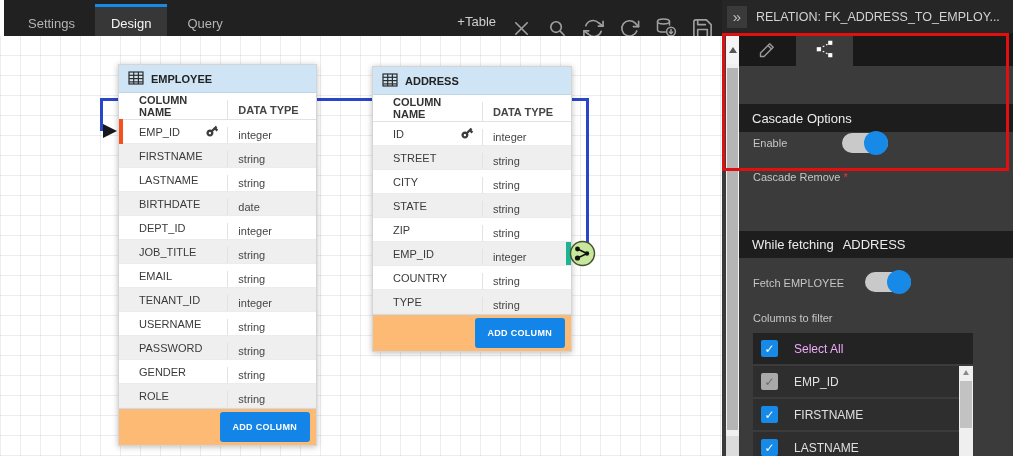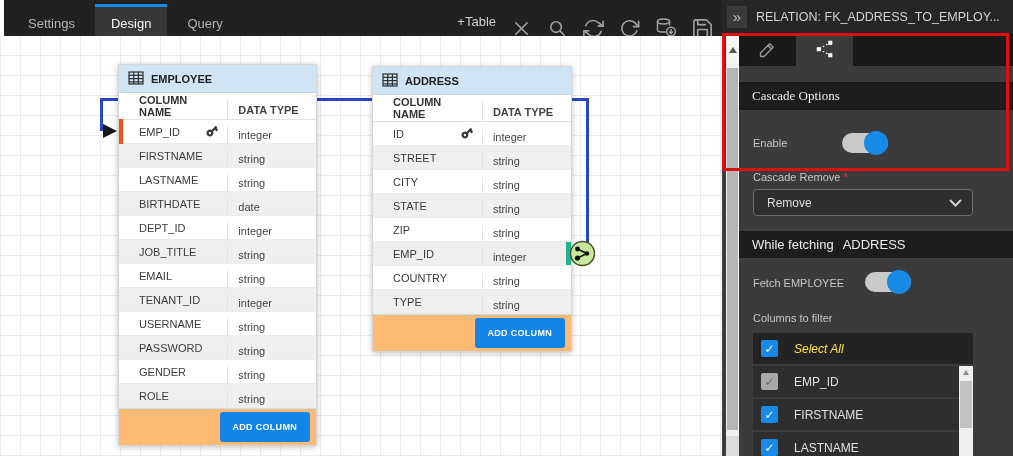--- a/index.html
+++ b/index.html
@@ -58,21 +58,21 @@
   .field-label { position:absolute; left:31px; font-size:11px; color:#c6c6c6; }
   .req { color:#e53935; margin-left:3px; }
   .toggle { position:absolute; width:46px; height:24px; }
   .toggle .track { position:absolute; left:0; top:2px; width:46px; height:20px; border-radius:10px; background:#c9c9c9; }
   .toggle .knob { position:absolute; right:0; top:0; width:24px; height:24px; border-radius:50%; background:#1789e6; }
   .select { position:absolute; left:31px; width:220px; height:27px; background:#2f2f2f; border:1px solid #6e6e6e; border-radius:4px; color:#ddd; font-size:12px; display:flex; align-items:center; padding:0 10px 0 13px; justify-content:space-between; cursor:pointer; }
   .filter-list { position:absolute; left:31px; width:220px; top:333px; bottom:0; }
   .fl-row { height:31px; display:flex; align-items:center; background:#2e2e2e; margin-top:2px; }
   .fl-row.selectall { background:#232323; margin-top:0; height:31px; }
   .fl-row .lbl { margin-left:16px; font-size:12px; color:#e0e0e0; }
-  .fl-row.selectall .lbl { color:#fde047;font-style:italic; }
+  .fl-row.selectall .lbl { color:#f0abfc; }
   .cb { width:17px; height:17px; margin-left:8px; background:#1789e6; border-radius:2px; color:#fff; font-size:12px; font-weight:bold; display:flex; align-items:center; justify-content:center; }
   .cb.disabled { background:#a9a9a9; color:#6b6b6b; }
   .list-scrollbar { position:absolute; right:0; top:33px; bottom:0; width:14px; background:#efefef; }
   .ls-thumb { position:absolute; left:1px; right:1px; top:15px; height:47px; background:#c2c2c2; }
   .ls-up { height:13px; display:flex; align-items:center; justify-content:center; }
   .tri-up-sm { width:0; height:0; border-left:3.5px solid transparent; border-right:3.5px solid transparent; border-bottom:5px solid #8a8a8a; }
   .red-rect { position:absolute; left:722px; top:33px; width:287px; height:138px; border:3px solid #e01010; z-index:50; pointer-events:none; }
 </style>
 </head>
 <body>
@@ -401,36 +401,30 @@
             </g>
             <g fill="#fff">
               <rect x="3" y="10" width="4.5" height="4.5"></rect>
               <rect x="15.5" y="3" width="4.5" height="4.5"></rect>
               <rect x="15.5" y="16.5" width="4.5" height="4.5"></rect>
             </g>
           </svg></span>
     </div>
   </div>
 
-  <div class="section-bar" style="top:82px;font-family:Liberation Serif, serif;">Cascade Options</div>
+  <div class="section-bar" style="top:104px;">Cascade Options</div>
 
   <div class="field-label" style="top:137px;">Enable</div>
   <div class="toggle" style="left:120px;top:131px;">
     <div class="track"></div>
       <div class="knob"></div>
   </div>
 
   <div class="field-label" style="top:171px;">
     <span>Cascade Remove</span><span class="req">*</span>
-  </div>
-  <div class="select" style="top:189px;">
-    <span>Remove</span>
-    <span><svg width="13" height="8" viewBox="0 0 13 8" fill="none" stroke="#d0d0d0" stroke-width="2" stroke-linecap="round">
-          <polyline points="1.5 1.5 6.5 6.5 11.5 1.5"></polyline>
-        </svg></span>
   </div>
 
   <div class="section-bar" style="top:231px;height:27px;">
     <span>While fetching</span>
     <span style="margin-left:9px;">ADDRESS</span>
   </div>
 
   <div class="field-label" style="top:277px;">Fetch EMPLOYEE</div>
   <div class="toggle" style="left:143px;top:270px;">
     <div class="track"></div>

